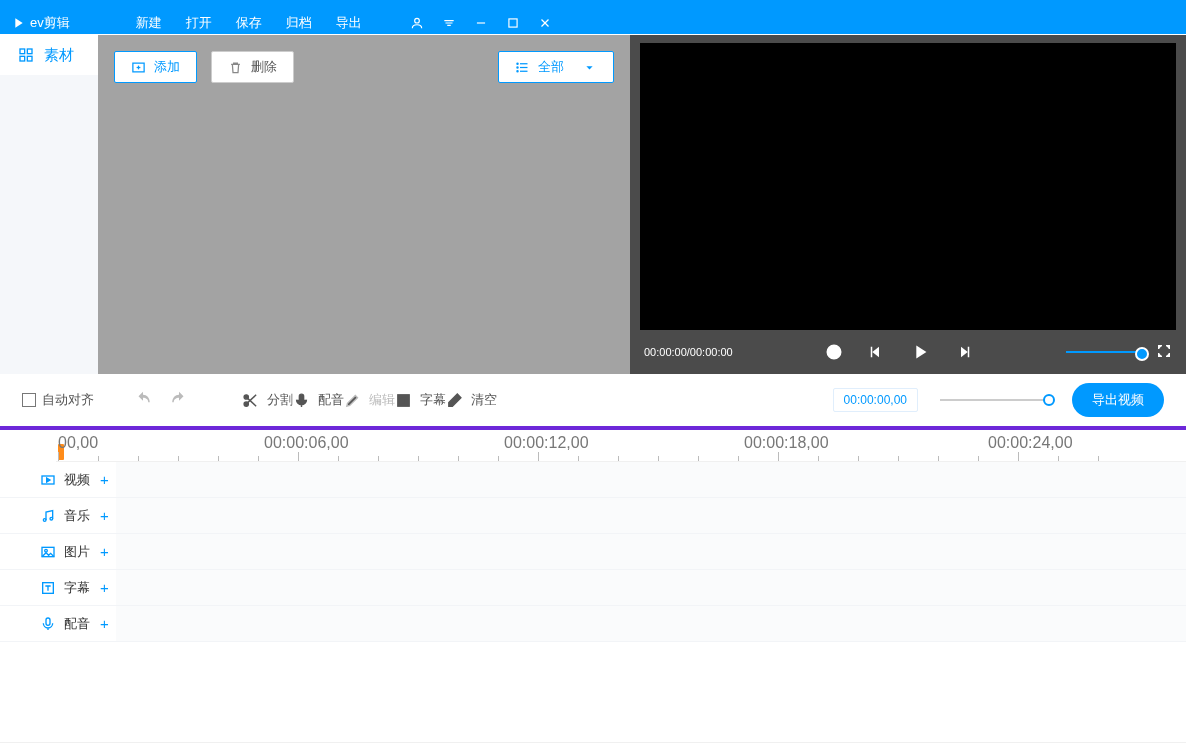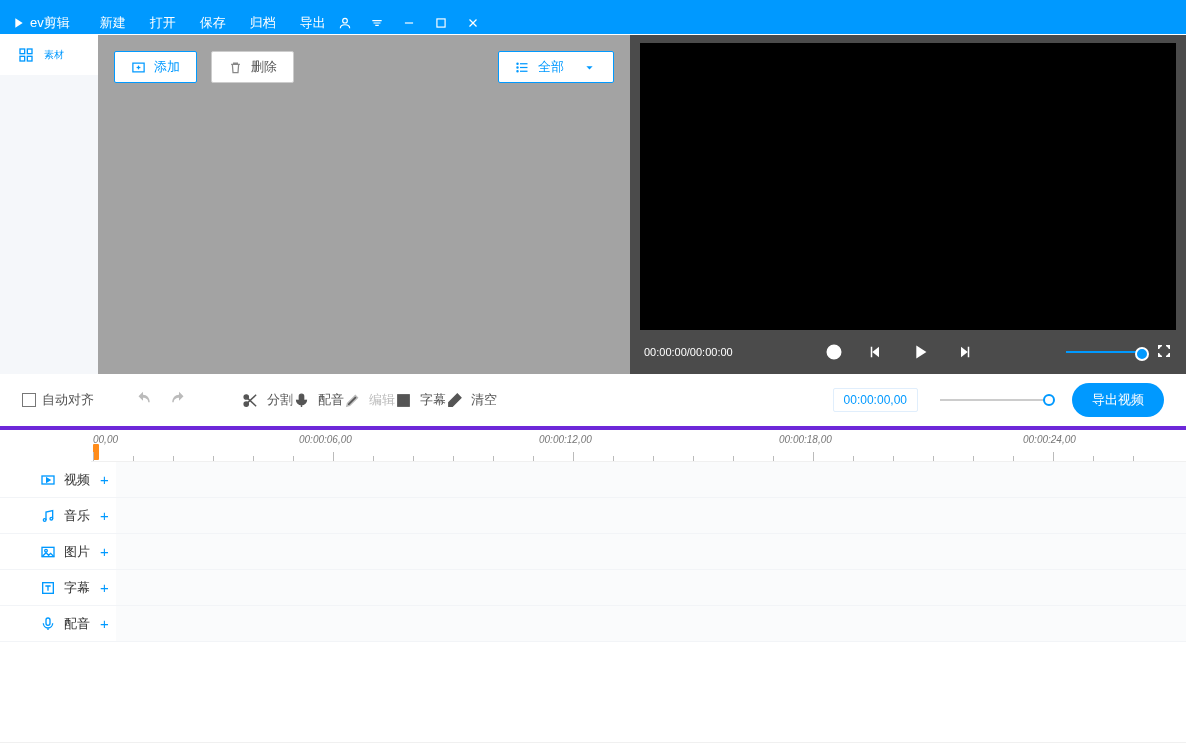--- a/index.html
+++ b/index.html
@@ -1,36 +1,36 @@
 <!DOCTYPE html>
 <html><head>
 <meta charset="utf-8">
 <style>
 * { margin: 0; padding: 0; box-sizing: border-box; font-family: "Microsoft YaHei", "PingFang SC", sans-serif; -webkit-font-smoothing: antialiased; }
 html, body { width: 1186px; height: 743px; overflow: hidden; background: #fff; }
 
 
 .titlebar {
   height: 34px; background: #0099ff; color: #fff; display: flex; align-items: center;
-  padding: 12px 6px 0 10px; font-size: 13px;
+  padding: 12px 6px 0 10px; font-size: 13px; gap: 36px;
 }
 .logo { display: flex; align-items: center; gap: 4px; font-weight: 500; }
 .logo svg { width: 16px; height: 16px; }
 .menubar { display: flex; gap: 0; margin-left: 18px; }
 .menubar .mitem { padding: 0 12px; line-height: 34px; cursor: pointer; }
 .titlecenter { flex: 1; text-align: center; }
 .winctrls { display: flex; align-items: center; gap: 18px; padding-right: 8px;}
 .winctrls svg { width: 14px; height: 14px; cursor: pointer; }
 
 
 .upper { display: flex; height: 340px; border-top: 1px solid #fff; }
 
 
 .sidetabs { width: 98px; background: #f5f7fa; display:flex; flex-direction:column; }
-.sidetabs .tab { height: 40px; display: flex; align-items: center; gap: 10px; padding-left: 18px; font-size: 10px; color: #666; cursor: pointer; }
+.sidetabs .tab { height: 40px; display: flex; align-items: center; gap: 10px; padding-left: 18px; font-size: 15px; color: #666; cursor: pointer; }
 .sidetabs .tab.active { background: #fff; color: #0099ff; }
 .sidetabs .tab svg { width: 16px; height: 16px; }
 
 
 .mediapane { flex: 1; background:#a3a3a3; padding: 16px; display:flex; flex-direction:column; }
 .mediatools { display:flex; align-items:center; gap:14px; }
 .obtn { height: 32px; padding: 0 16px; border:1px solid #0099ff; color:#0099ff; background:#fff; border-radius:2px; display:flex; align-items:center; gap:8px; font-size:13px; cursor:pointer; }
 .obtn.gray { border-color:#ccc; color:#555; }
 .obtn svg { width:15px; height:15px; }
 .filterbtn { margin-left:auto; }
@@ -58,21 +58,21 @@
 .etool { display:flex; align-items:center; gap:8px; cursor:pointer; color:#555;}
 .etool svg { width:17px; height:17px; fill:#555; }
 .spacer { flex:1;}
 .tcur { color:#0099ff; border:1px solid #e0eefc; padding:4px 10px; border-radius:2px; font-size:12px;}
 .zoom { width:110px; height:2px; background:#ccc; position:relative; margin: 0 22px;}
 .zoom .k { position:absolute; right:-5px; top:-5px; width:12px; height:12px; border-radius:50%; background:#fff; border:2px solid #0099ff;}
 .export { height:34px; padding: 0 20px; border:none; color:#fff; background:#0099ff; border-radius:17px; font-size:13px; cursor:pointer;}
 
 
 .timeline { display:flex; flex-direction:column; }
-.ruler { height:32px; position:relative; border-bottom:1px solid #f0f0f0; margin-left:91px; font-size:10px; color:#777; overflow:hidden;font-style:italic;}
+.ruler { height:32px; position:relative; border-bottom:1px solid #f0f0f0; margin-left:56px; font-size:16px; color:#777; overflow:hidden;}
 .ruler .major { position:absolute; top:4px; white-space:nowrap;}
 .ruler .tickrow { position:absolute; bottom:0; left:0; right:0; height:10px;}
 .ruler .tick { position:absolute; bottom:0; width:1px; height:5px; background:#bbb;}
 .ruler .tick.big { height:9px;}
 .playhead { position:absolute; left:2px; top:14px; width:6px; height:16px; background:#ff8c1a; border-radius:1px;}
 .tracks { }
 .track { height:36px; display:flex; align-items:center; border-bottom:1px solid #f2f4f7;}
 .thead { width:116px; display:flex; align-items:center; gap:8px; padding-left:40px; font-size:13px; color:#333;}
 .thead svg { width:16px; height:16px;}
 .thead .plus { color:#0099ff; font-size:15px; margin-left:2px; cursor:pointer; line-height:1;}

